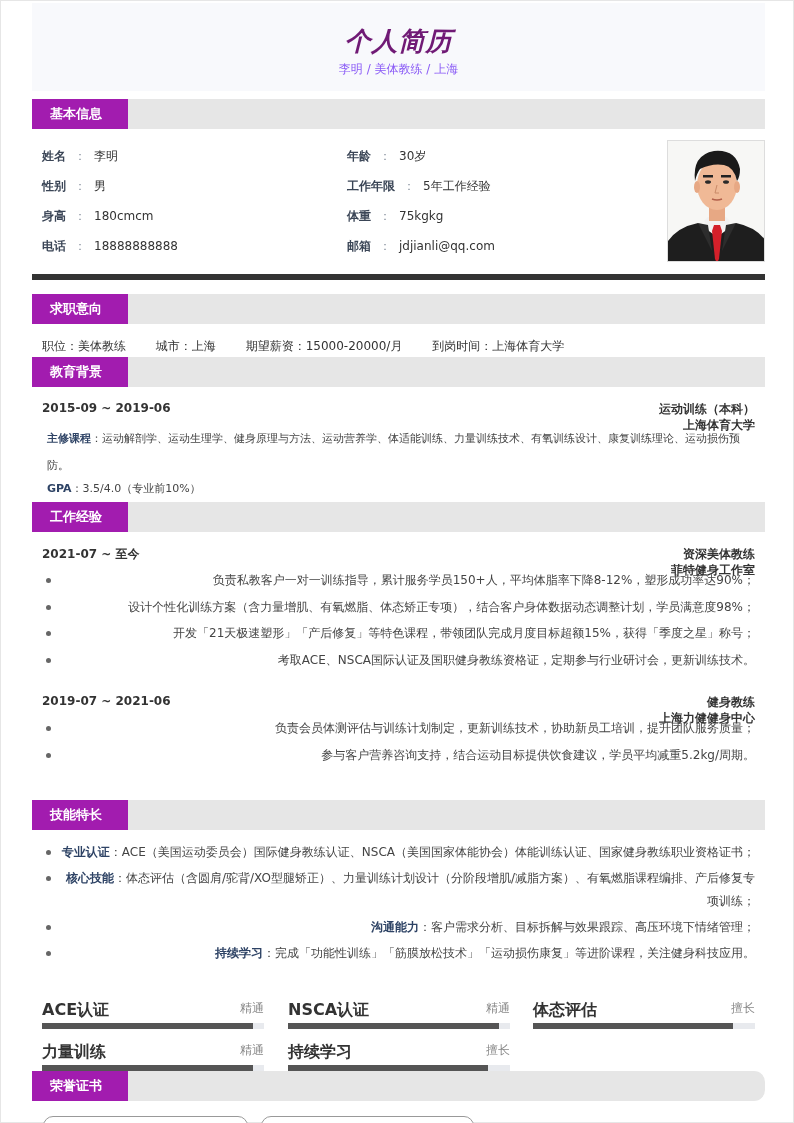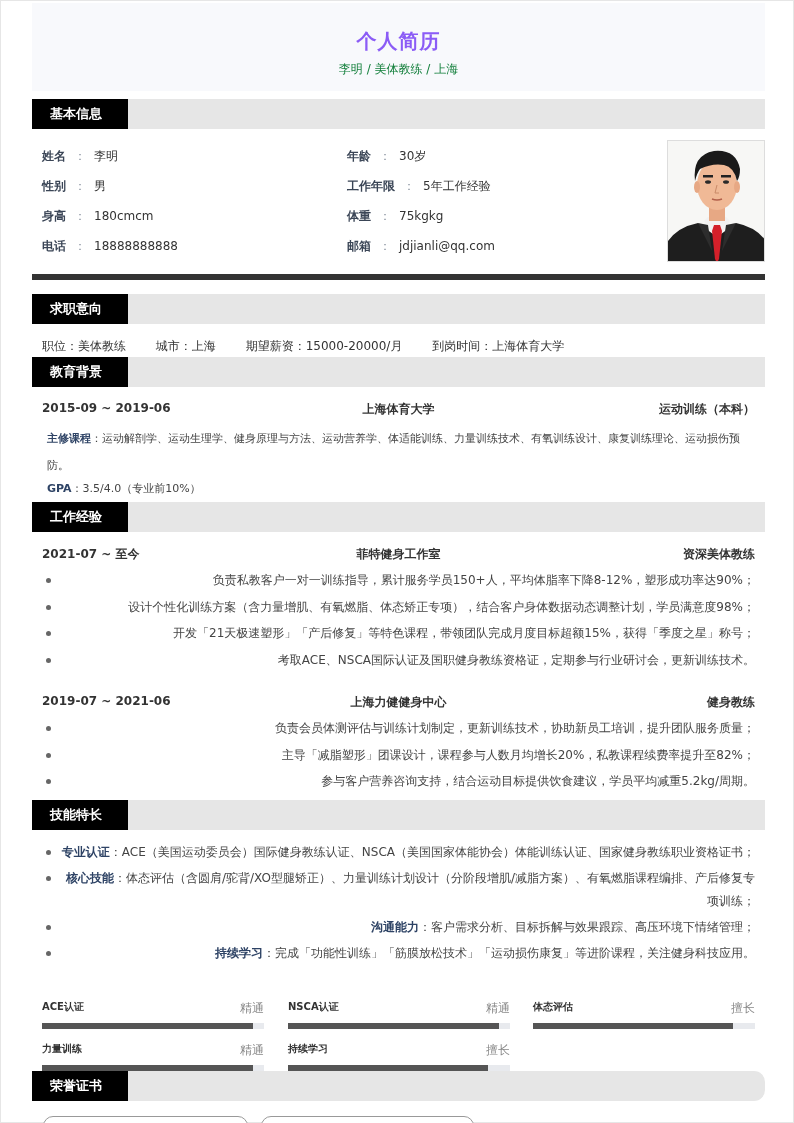--- a/index.html
+++ b/index.html
@@ -1,54 +1,54 @@
 <!DOCTYPE html>
 <html><head>
 <meta charset="utf-8">
 <style>
   * { box-sizing: border-box; margin: 0; padding: 0; }
   html, body { width: 794px; height: 1123px; overflow: hidden; background: #ffffff; }
   body { font-family: "DejaVu Sans", "Liberation Sans", sans-serif; color: #333; position: relative; }
   .page { position: absolute; left: 0; top: 0; width: 794px; height: 1123px; border: 1px solid #e6e6e6; background: #fff; }
 
   .header { position: absolute; left: 31px; top: 2px; width: 733px; height: 88px; background: #f8f9fc; text-align: center; }
-  .header .title { font-size: 20px; font-weight: bold; color: #8b5cf6; padding-top: 22px; letter-spacing: 1px; line-height: 32px; }
-  .header .subtitle { font-size: 12px; color: #15803d; margin-top: 4px; line-height: 16px; }
+  .header .title { font-size: 26px; font-weight: bold; color: #701a75; padding-top: 22px; letter-spacing: 1px; line-height: 32px; font-style: italic; }
+  .header .subtitle { font-size: 12px; color: #8b5cf6; margin-top: 4px; line-height: 16px; }
 
   .sec { position: absolute; left: 31px; width: 733px; height: 30px; background: #e6e6e6; }
-  .sec .tag { position: absolute; left: 0; top: 0; width: 96px; height: 30px; background: #000000; color: #fff; font-size: 13px; font-weight: bold; line-height: 30px; padding-left: 18px; }
+  .sec .tag { position: absolute; left: 0; top: 0; width: 96px; height: 30px; background: #a21caf; color: #fff; font-size: 13px; font-weight: bold; line-height: 30px; padding-left: 18px; }
 
   .info { position: absolute; font-size: 12px; line-height: 16px; color: #333; }
   .info .k { font-weight: bold; color: #3a4556; }
   .info .c { color: #8a93a0; margin: 0 8px 0 8px; }
 
   .photo { position: absolute; left: 666px; top: 139px; width: 98px; height: 122px; border: 1px solid #ddd; background: #fafafa; overflow: hidden; }
 
   .thickbar { position: absolute; left: 31px; top: 273px; width: 733px; height: 6px; background: #333; }
 
   .intent { position: absolute; left: 41px; top: 337px; font-size: 12px; color: #333; white-space: nowrap; line-height: 16px; }
   .intent span { margin-right: 26px; }
 
   .row3 { position: absolute; left: 41px; width: 713px; height: 18px; font-size: 12px; font-weight: bold; color: #333; }
   .row3 .l { position: absolute; left: 0; top: 0; }
-  .row3 .m { position: absolute; left: 0; right: 0; text-align: center; top: 0; }
+  .row3 .m { position: absolute; left: 0; right: 0; text-align: right; top: 16px; }
   .row3 .r { position: absolute; right: 0; top: 0; }
 
   .para { position: absolute; left: 46px; width: 713px; font-size: 11px; line-height: 27px; color: #444; }
   .para b { color: #2e4365; }
 
   .bullets { position: absolute; left: 41px; width: 713px; list-style: none; }
   .bullets li { position: relative; padding-left: 18px; font-size: 12px; color: #444; line-height: 26.5px; text-align: right; }
   .bullets li::before { content: ""; position: absolute; left: 4px; top: 11px; width: 5px; height: 5px; border-radius: 50%; background: #666; }
   .bullets.skills li { line-height: 23px; margin-bottom: 3px; }
   .bullets.skills li::before { top: 9px; }
   .bullets.skills li b { color: #2e4365; }
 
   .skillbar { position: absolute; width: 222px; height: 30px; }
-  .skillbar .name { position: absolute; left: 0; top: 0; font-size: 10px; font-weight: bold; color: #333; }
+  .skillbar .name { position: absolute; left: 0; top: 0; font-size: 16px; font-weight: bold; color: #333; }
   .skillbar .lvl { position: absolute; right: 0; top: 0; font-size: 12px; color: #888; }
   .skillbar .track { position: absolute; left: 0; top: 23px; width: 222px; height: 6px; background: #e8eaee; }
   .skillbar .fill { height: 6px; background: #555; }
 
   .cert { position: absolute; top: 1115px; height: 20px; border: 1px solid #999; border-radius: 12px; background: #fff; }
 </style>
 </head>
 <body>
 
 <div class="page">
@@ -164,21 +164,20 @@
     <li>考取ACE、NSCA国际认证及国职健身教练资格证，定期参与行业研讨会，更新训练技术。</li>
   </ul>
 
   <div class="row3" style="top:693px;">
     <span class="l">2019-07 ~ 2021-06</span>
     <span class="m">上海力健健身中心</span>
     <span class="r">健身教练</span>
   </div>
   <ul class="bullets" style="top:714px;">
     <li>负责会员体测评估与训练计划制定，更新训练技术，协助新员工培训，提升团队服务质量；</li>
-    <li>主导「减脂塑形」团课设计，课程参与人数月均增长20%，私教课程续费率提升至82%；</li>
     <li>参与客户营养咨询支持，结合运动目标提供饮食建议，学员平均减重5.2kg/周期。</li>
   </ul>
 
   <div class="sec" style="top:799px;">
     <div class="tag">技能特长</div>
   </div>
   <ul class="bullets skills" style="top:840px;">
     <li><b>专业认证</b><span>：ACE（美国运动委员会）国际健身教练认证、NSCA（美国国家体能协会）体能训练认证、国家健身教练职业资格证书；</span></li>
     <li><b>核心技能</b><span>：体态评估（含圆肩/驼背/XO型腿矫正）、力量训练计划设计（分阶段增肌/减脂方案）、有氧燃脂课程编排、产后修复专项训练；</span></li>
     <li><b>沟通能力</b><span>：客户需求分析、目标拆解与效果跟踪、高压环境下情绪管理；</span></li>

